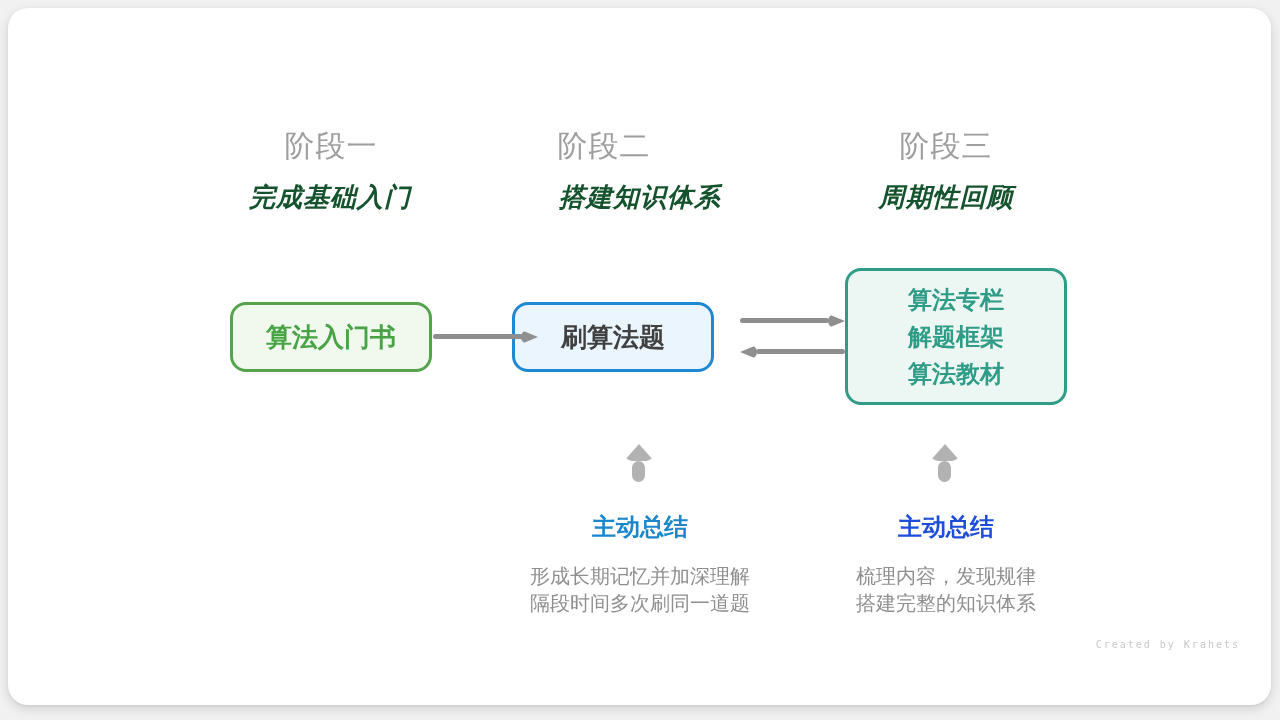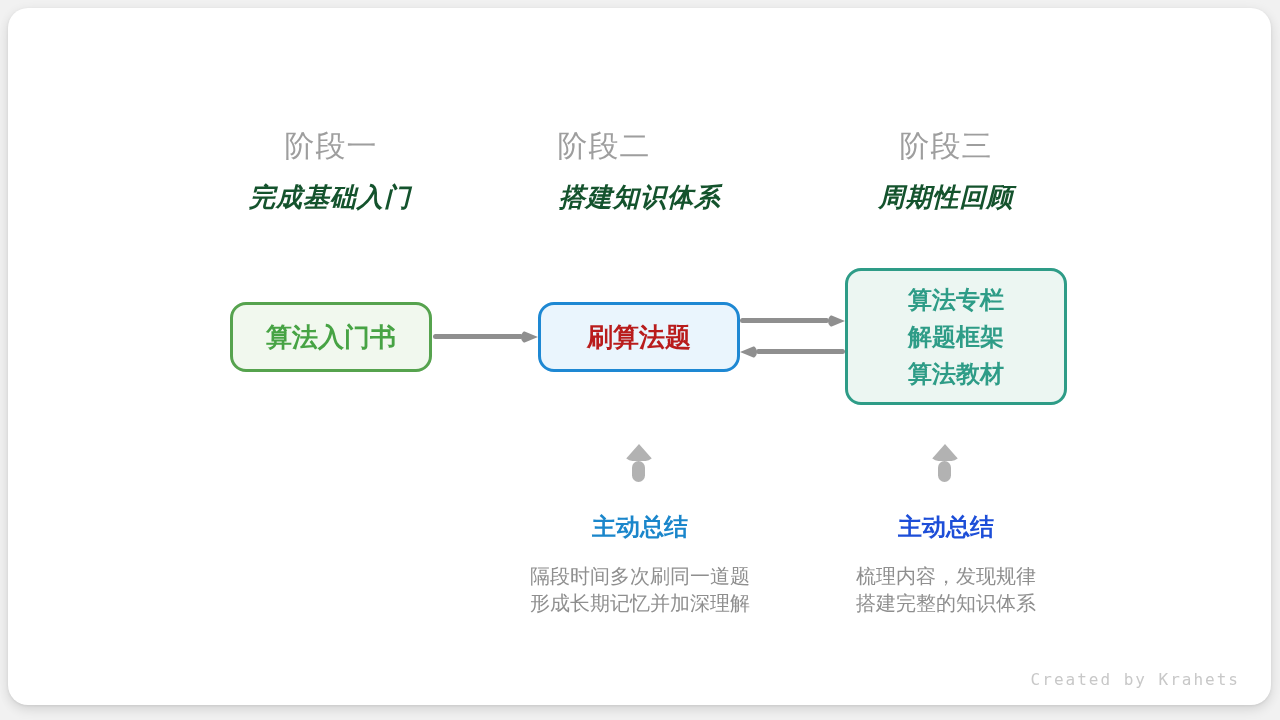--- a/index.html
+++ b/index.html
@@ -52,24 +52,24 @@
     white-space: nowrap;
   }
   .box-green {
     left: 230px; top: 302px; width: 202px; height: 70px;
     border: 3px solid #56a34e;
     background: #f1f8ee;
     color: #47a344;
     font-size: 26px;
   }
   .box-blue {
-    left: 538px; top: 302px; width: 202px; height: 70px;
+    left: 512px; top: 302px; width: 202px; height: 70px;
     border: 3px solid #1e88d3;
     background: #eaf5fd;
-    color: #b91c1c;
+    color: #404040;
     font-size: 26px;
   }
   .box-teal {
     left: 845px; top: 268px; width: 222px; height: 137px;
     border: 3px solid #2e9c87;
     background: #ecf6f2;
     color: #2e9c87;
     font-size: 24px;
   }
   .box-teal .line { line-height: 37px; }
@@ -114,24 +114,24 @@
     font-size: 20px;
     line-height: 27px;
     color: #8f8f8f;
     text-align: center;
     white-space: nowrap;
   }
 
   
   .watermark {
     position: absolute;
-    top: 670px;
+    top: 639px;
     right: 40px;
     font-family: "DejaVu Sans Mono", "Liberation Mono", monospace;
-    font-size: 16px;
+    font-size: 10px;
     letter-spacing: 2px;
     color: #c8c8c8;
     white-space: nowrap;
   }
 </style>
 </head>
 <body>
 
 <div class="card"></div>
 
@@ -180,22 +180,22 @@
     <div class="up-shaft" style="left:632px; top:461px;"></div>
   </div>
 
   <div>
     <div class="up-head" style="left:930px; top:444px;"></div>
     <div class="up-shaft" style="left:938px; top:461px;"></div>
   </div>
 
   <div class="callout-title blue" style="left:640px; top:511px;">主动总结</div>
   <div class="callout-desc" style="left:640px; top:563px;">
+    <div>形成长期记忆并加深理解</div>
     <div>隔段时间多次刷同一道题</div>
-    <div>形成长期记忆并加深理解</div>
   </div>
 
   <div class="callout-title teal" style="left:946px; top:511px;">主动总结</div>
   <div class="callout-desc" style="left:946px; top:563px;">
     <div>梳理内容，发现规律</div>
     <div>搭建完整的知识体系</div>
   </div>
 
   <div class="watermark">Created by Krahets</div>
 

